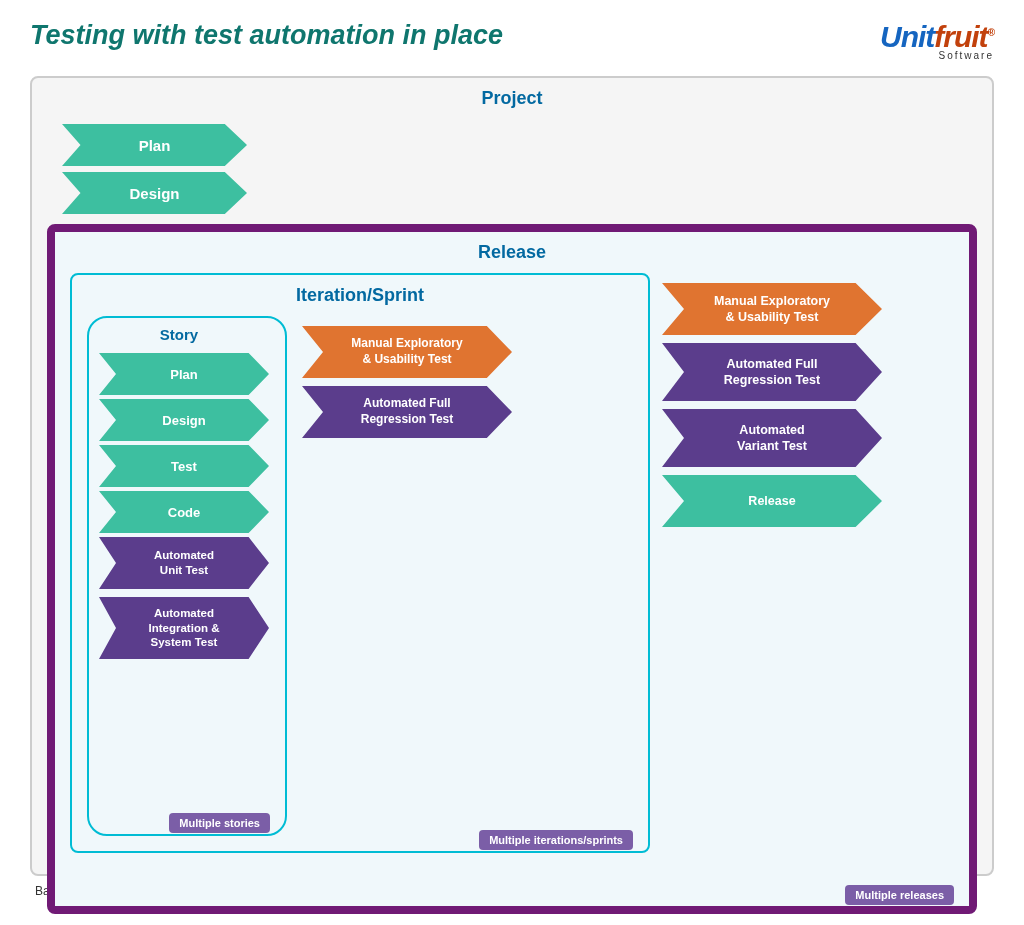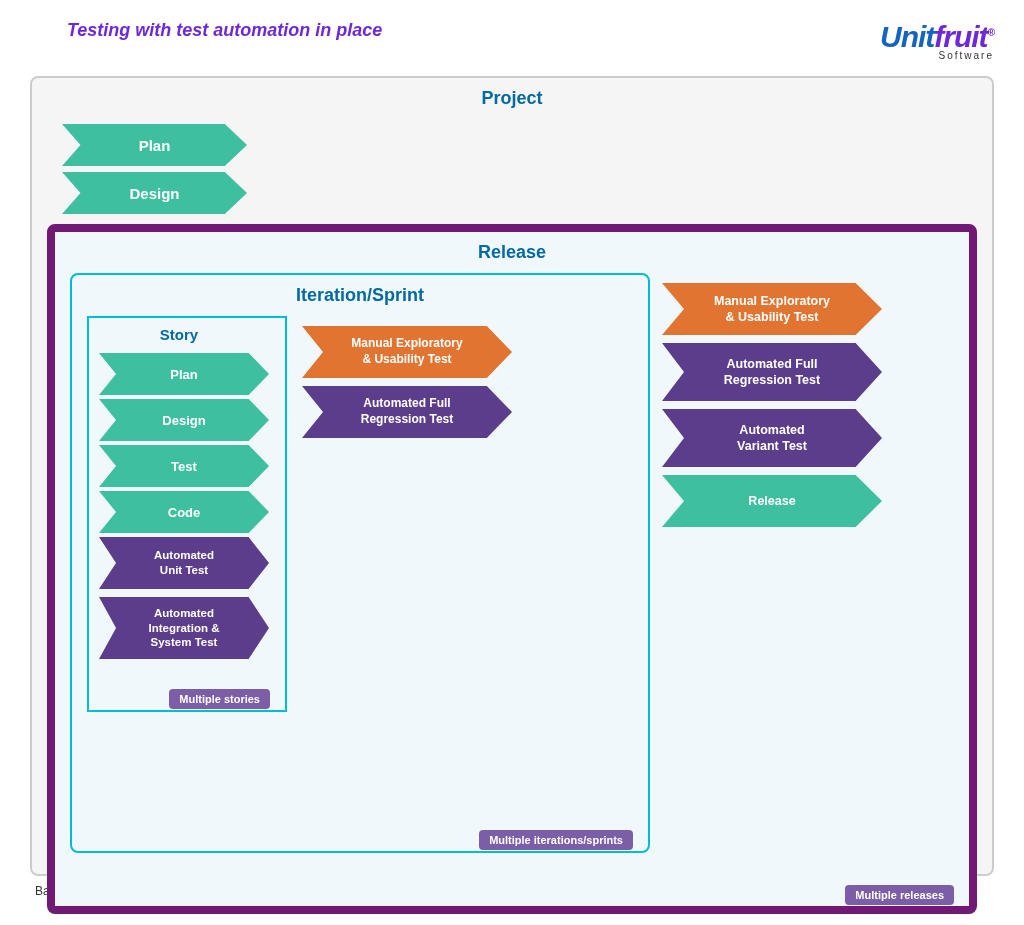--- a/index.html
+++ b/index.html
@@ -21,25 +21,24 @@
 
     
     .header {
       display: flex;
       justify-content: space-between;
       align-items: flex-start;
       margin-bottom: 15px;
     }
 
     .main-title {
-      font-size: 18px;
+      font-size: 27px;
       font-weight: 800;
-      color: #6d28d9;
+      color: #0f766e;
       font-style: italic;
-      margin-left: 37px;
     }
 
     
     .project-box {
       border: 2px solid #ccc;
       border-radius: 8px;
       background: #f5f5f5;
       padding: 10px 15px 15px 15px;
       position: relative;
       height: 800px;
@@ -94,26 +93,26 @@
       border-radius: 8px;
       background: #f0f8fb;
       padding: 10px 15px 40px 15px;
       position: relative;
       height: 580px;
     }
 
     
     .story-box {
       border: 2px solid #00bcd4;
-      border-radius: 0;
+      border-radius: 20px;
       background: #f0f8fb;
       padding: 8px 26px 35px 10px;
       width: 200px;
       position: relative;
-      height: 396px;
+      height: 520px;
       flex-shrink: 0;
     }
 
     
     .bottom-label {
       position: absolute;
       bottom: 1px;
       right: 15px;
       background: #7b5ea7;
       color: #fff;
@@ -233,21 +232,21 @@
     .logo-area {
       text-align: right;
     }
     .logo-text {
       font-size: 30px;
       font-style: italic;
       font-weight: 900;
       letter-spacing: -1px;
     }
     .logo-blue { color: #1565C0; }
-    .logo-normal { color: #6d28d9; }
+    .logo-normal { color: #c2410c; }
     .logo-software {
       font-size: 10px;
       font-weight: normal;
       font-style: normal;
       letter-spacing: 2px;
       color: #333;
       text-align: right;
       display: block;
       margin-top: -4px;
     }

